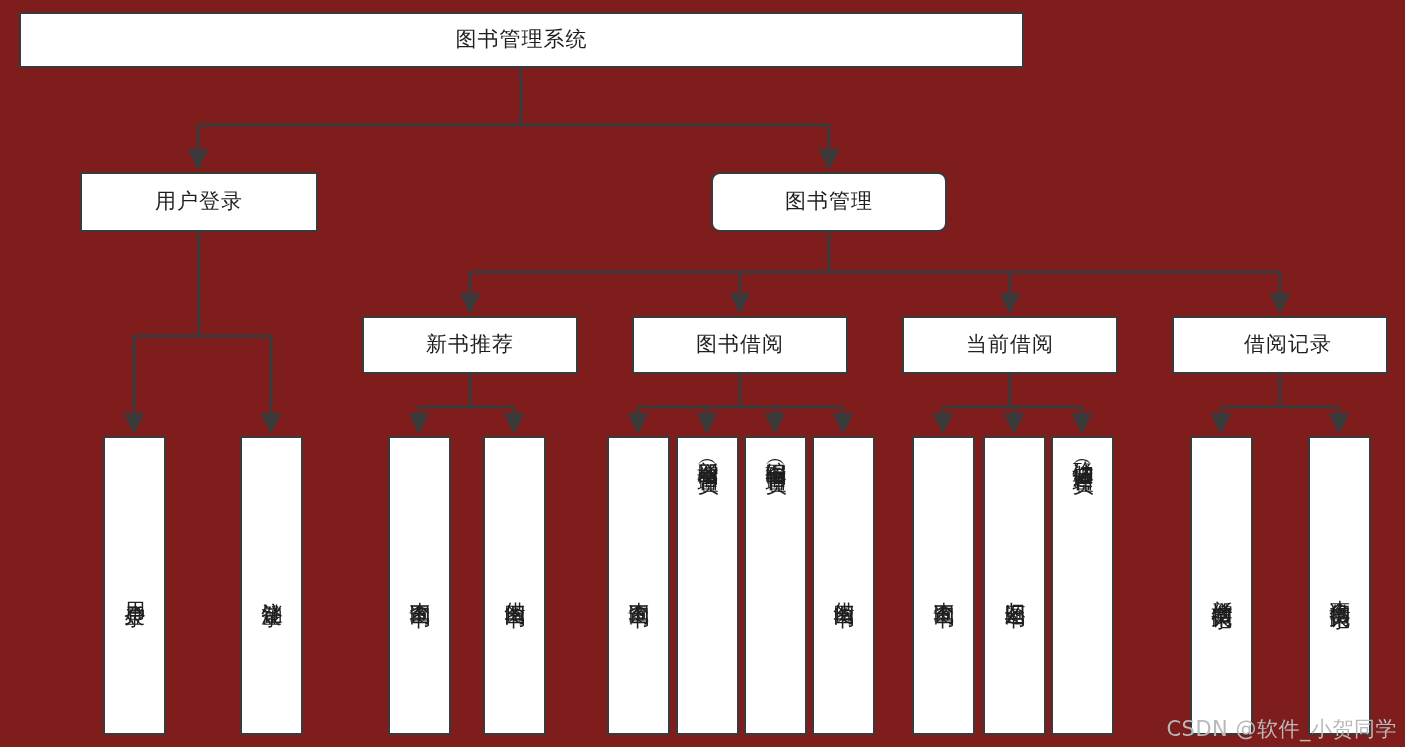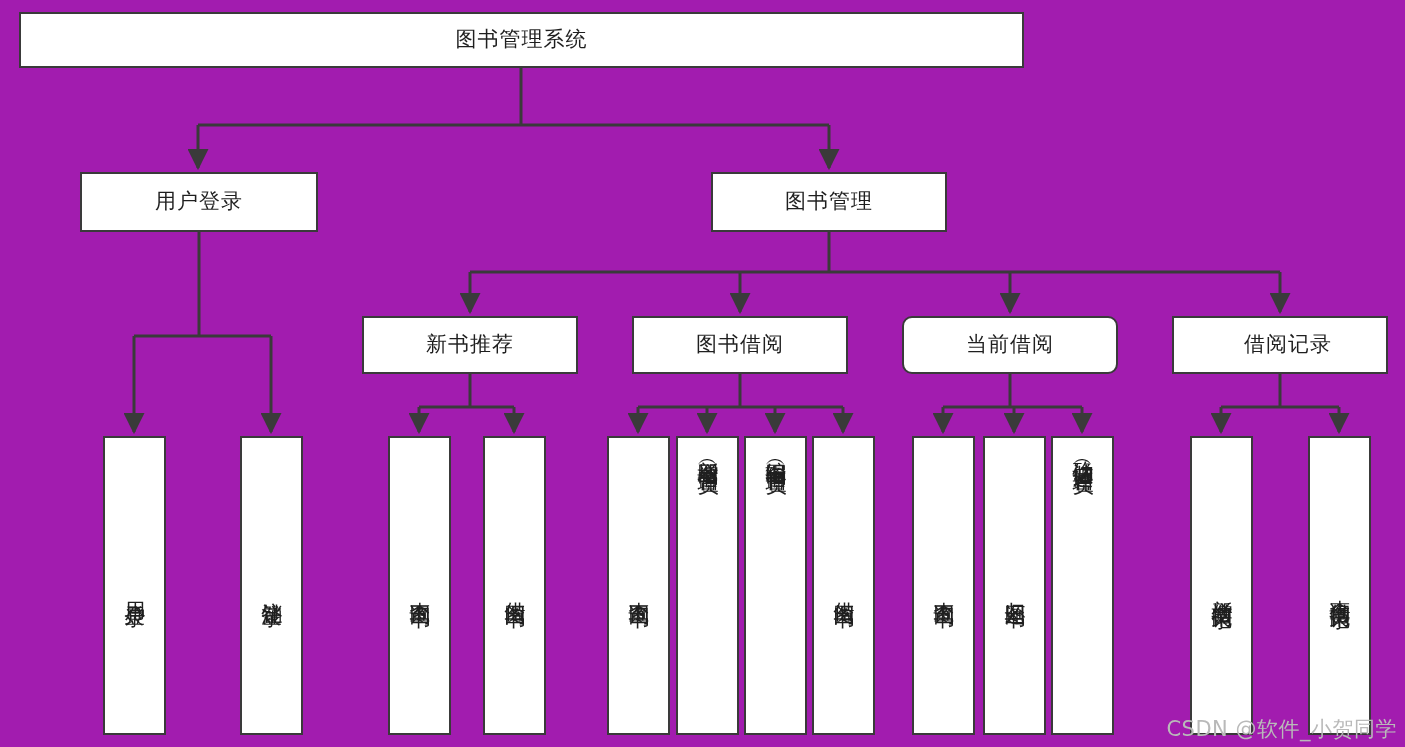--- a/index.html
+++ b/index.html
@@ -10,21 +10,21 @@
   body {
     font-family: "DejaVu Sans", "Liberation Sans", sans-serif;
     width: 1405px;
     height: 747px;
     overflow: hidden;
   }
   #diagram-root {
     position: relative;
     width: 1405px;
     height: 747px;
-    background: #a21caf;
+    background: #7f1d1d;
   }
   svg.layer {
     position: absolute;
     left: 0;
     top: 0;
     width: 1405px;
     height: 747px;
   }
   .node-box {
     position: absolute;
@@ -126,31 +126,31 @@
     </g>
   </svg>
 
   <div class="node-box horizontal" style="left:19px; top:12px; width:1005px; height:56px;">
     <span class="node-label-h">图书管理系统</span>
   </div>
 
   <div class="node-box horizontal" style="left:80px; top:172px; width:238px; height:60px;">
     <span class="node-label-h">用户登录</span>
   </div>
-  <div class="node-box horizontal" style="left:711px; top:172px; width:236px; height:60px;">
+  <div class="node-box horizontal" style="left:711px; top:172px; width:236px; height:60px;border-radius:9px;">
     <span class="node-label-h">图书管理</span>
   </div>
 
   <div class="node-box horizontal" style="left:362px; top:316px; width:216px; height:58px;">
     <span class="node-label-h">新书推荐</span>
   </div>
   <div class="node-box horizontal" style="left:632px; top:316px; width:216px; height:58px;">
     <span class="node-label-h">图书借阅</span>
   </div>
-  <div class="node-box horizontal" style="left:902px; top:316px; width:216px; height:58px;border-radius:10px;">
+  <div class="node-box horizontal" style="left:902px; top:316px; width:216px; height:58px;">
     <span class="node-label-h">当前借阅</span>
   </div>
   <div class="node-box horizontal" style="left:1172px; top:316px; width:216px; height:58px;padding-left:16px;">
     <span class="node-label-h">借阅记录</span>
   </div>
 
   <div class="node-box vertical centered" style="left:103px; top:436px; width:63px; height:299px;">
     <span class="node-label-v">用户登录</span>
   </div>
   <div class="node-box vertical centered" style="left:240px; top:436px; width:63px; height:299px;">

